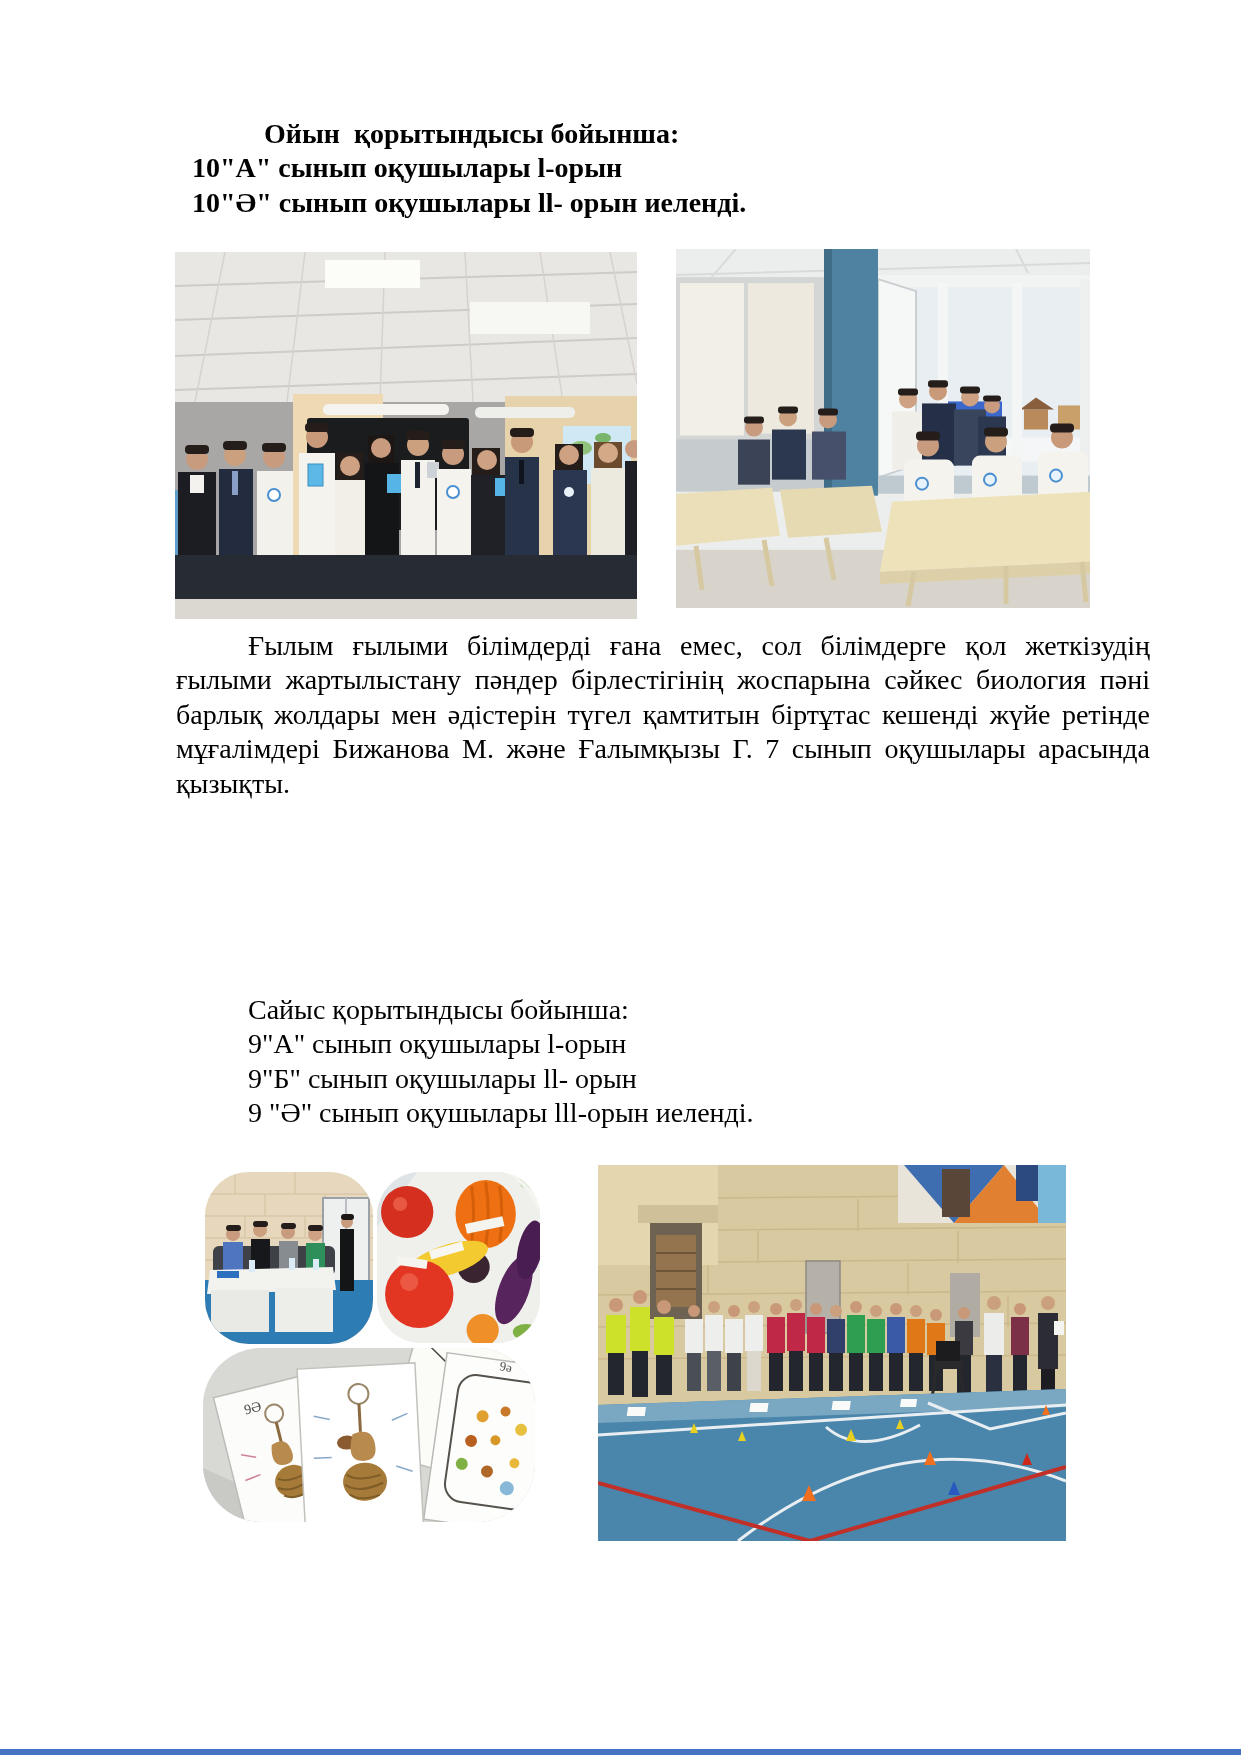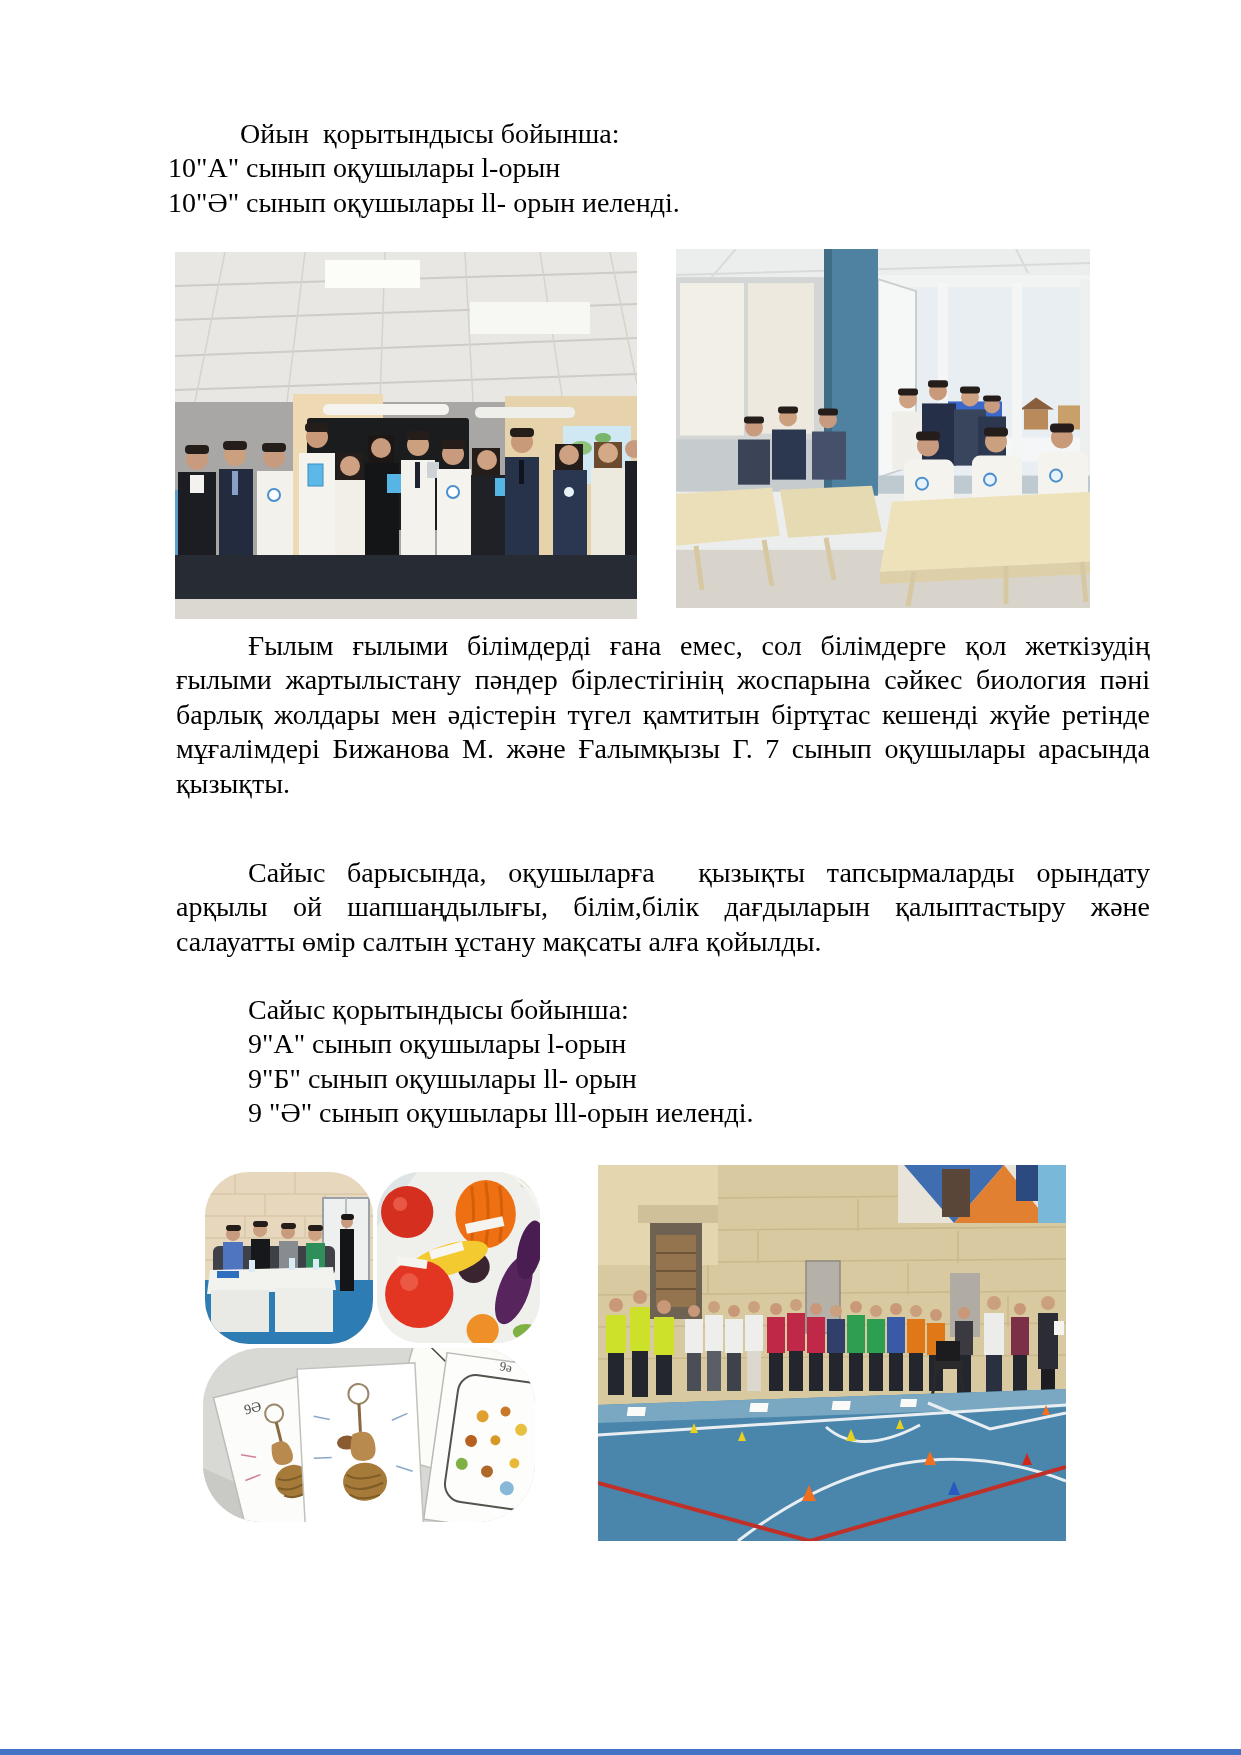--- a/index.html
+++ b/index.html
@@ -8,21 +8,21 @@
     overflow:hidden; font-family:"Liberation Serif","DejaVu Serif",serif; color:#000;
   }
   .tblock { position:absolute; width:974px; font-size:28px; line-height:34.4px; }
   .tblock .line { white-space:pre-wrap; }
   .jline { text-align:justify; text-align-last:justify; }
   .ind { text-indent:72px; }
   .photo { position:absolute; overflow:hidden; background:#eee; }
   .photo svg { display:block; width:100%; height:100%; }
   #photoA { left:175px; top:252px; width:462px; height:367px; }
   #photoB { left:676px; top:249px; width:414px; height:359px; }
-  #intro  { left:168px; top:117px; }
+  #intro  { left:192px; top:117px;font-weight:bold; }
   #para-science { left:176px; top:629px; }
   #para-contest { left:176px; top:856px; }
   #results { left:176px; top:993px; }
   #photoC { left:205px; top:1172px; width:168px; height:172px; border-radius:44px; }
   #photoD { left:377px; top:1172px; width:163px; height:171px; border-radius:44px; }
   #photoE { left:203px; top:1348px; width:332px; height:174px; border-radius:58px; }
   #photoF { left:598px; top:1165px; width:468px; height:376px; }
   #bottom-bar { position:absolute; left:0; top:1749px; width:1241px; height:6px; }
 </style>
 </head>
@@ -184,25 +184,20 @@
   </div>
 
   <div class="tblock" id="para-science">
     <div class="line jline ind">Ғылым ғылыми білімдерді ғана емес, сол білімдерге қол жеткізудің</div>
     <div class="line jline">ғылыми жартылыстану пәндер бірлестігінің жоспарына сәйкес биология пәні</div>
     <div class="line jline">барлық жолдары мен әдістерін түгел қамтитын біртұтас кешенді жүйе ретінде</div>
     <div class="line jline">мұғалімдері Бижанова М. және Ғалымқызы Г. 7 сынып оқушылары арасында</div>
     <div class="line">қызықты.</div>
   </div>
 
-  <div class="tblock" id="para-contest">
-    <div class="line jline ind">Сайыс барысында, оқушыларға  қызықты тапсырмаларды орындату</div>
-    <div class="line jline">арқылы ой шапшаңдылығы, білім,білік дағдыларын қалыптастыру және</div>
-    <div class="line">салауатты өмір салтын ұстану мақсаты алға қойылды.</div>
-  </div>
 
   <div class="tblock" id="results">
     <div class="line ind">Сайыс қорытындысы бойынша:</div>
     <div class="line ind">9"А" сынып оқушылары l-орын</div>
     <div class="line ind">9"Б" сынып оқушылары ll- орын</div>
     <div class="line ind">9 "Ә" сынып оқушылары lll-орын иеленді.</div>
   </div>
 
   <div class="photo" id="photoC">
     <svg viewBox="0 0 168 172" preserveAspectRatio="none">

